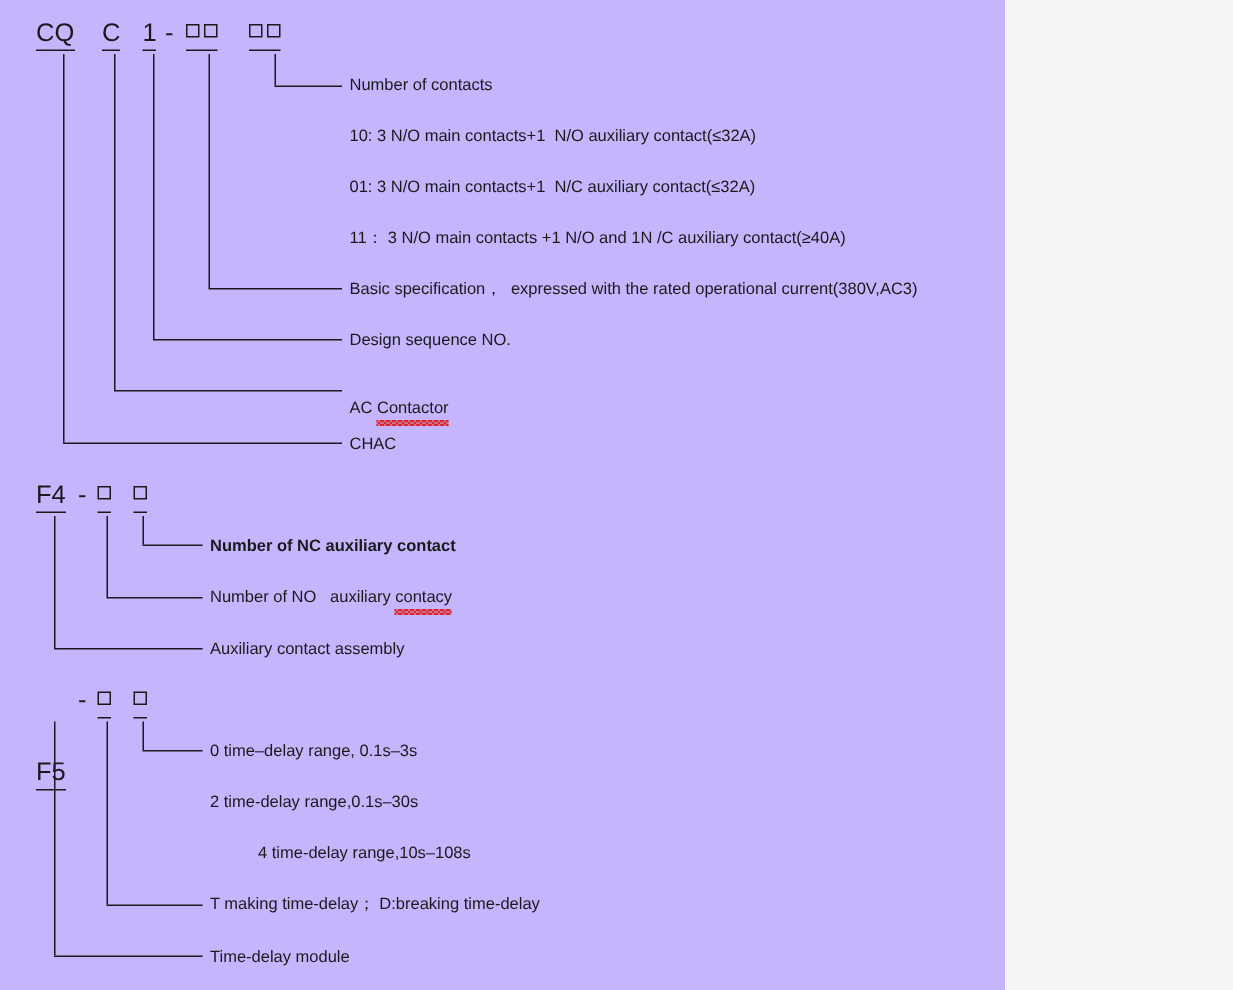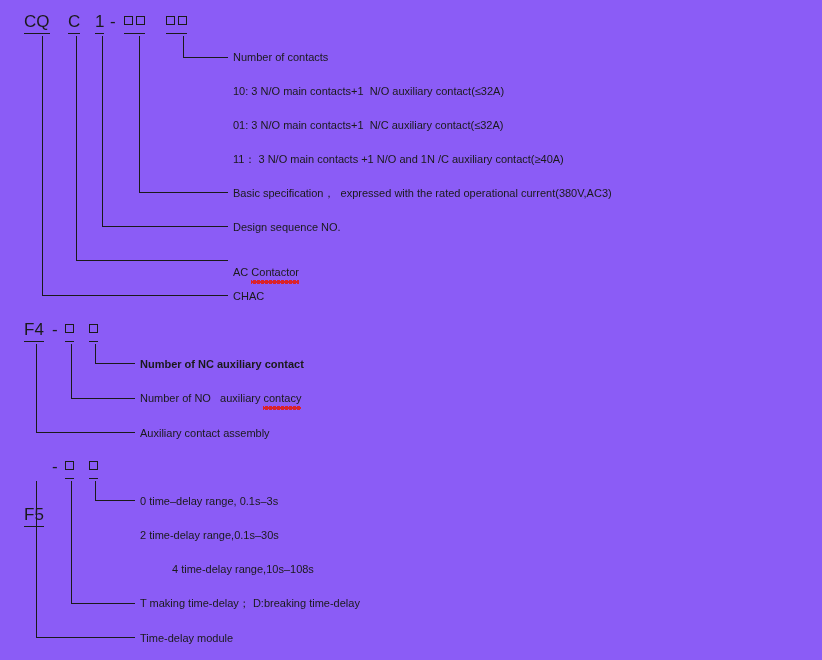--- a/index.html
+++ b/index.html
@@ -2,23 +2,23 @@
 <html><head>
 <meta charset="utf-8">
 <style>
   html, body {
     margin: 0;
     padding: 0;
     background: #f4f4f4;
   }
   #page {
     position: relative;
-    width: 822px;
+    width: 670px;
     height: 660px;
-    background: #8b5cf6;
+    background: #c4b5fd;
     font-family: "Liberation Sans", sans-serif;
     color: #1a1a1a;
     overflow: hidden;
   }
   .code-token {
     position: absolute;
     font-size: 17px;
     line-height: 20px;
     color: #1a1a1a;
     white-space: pre;

